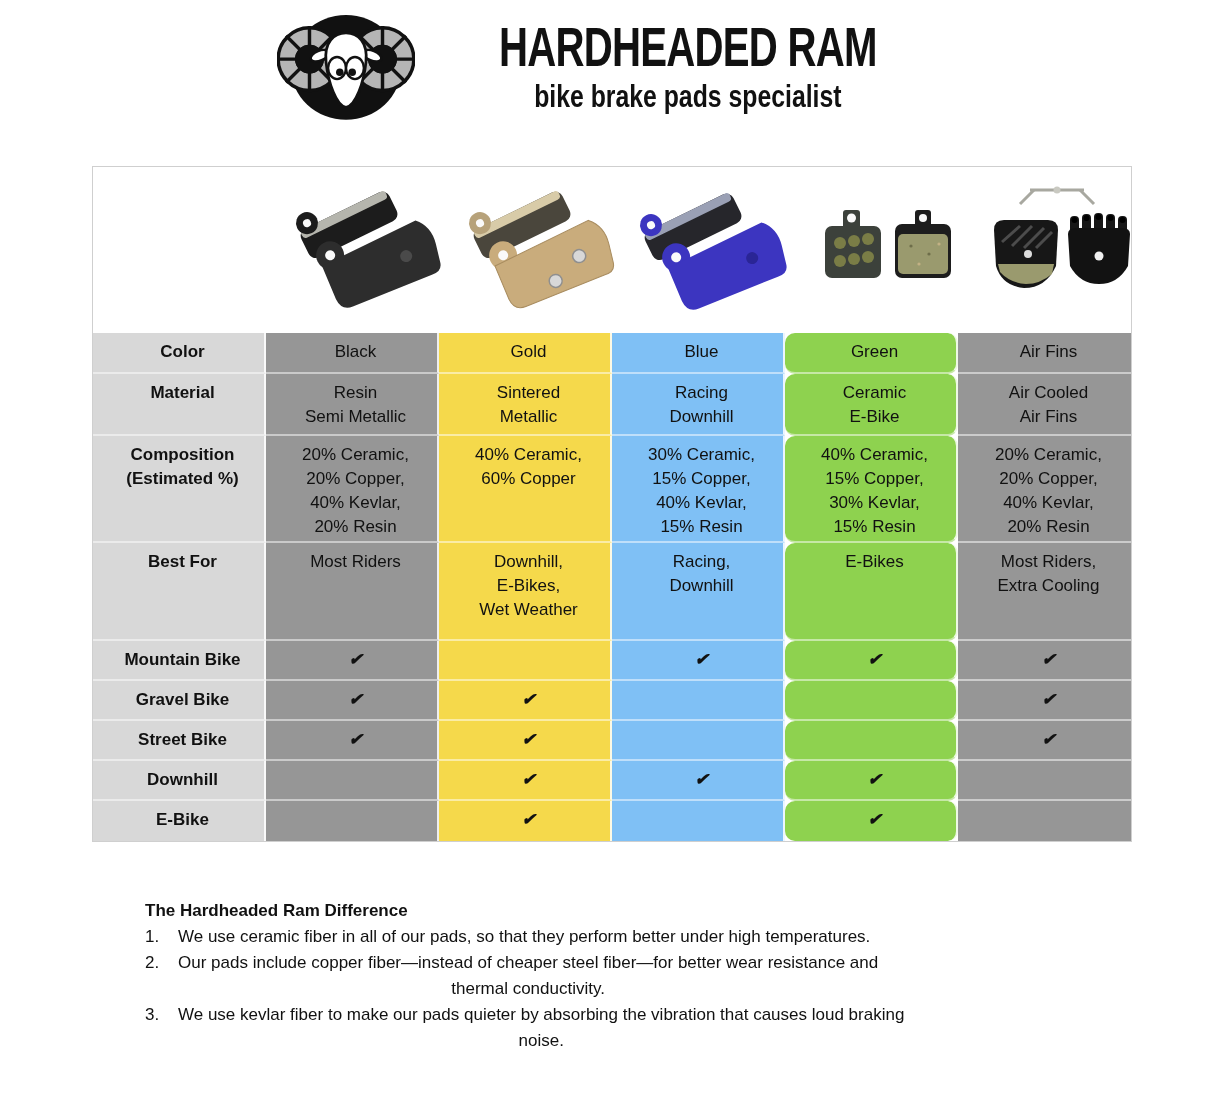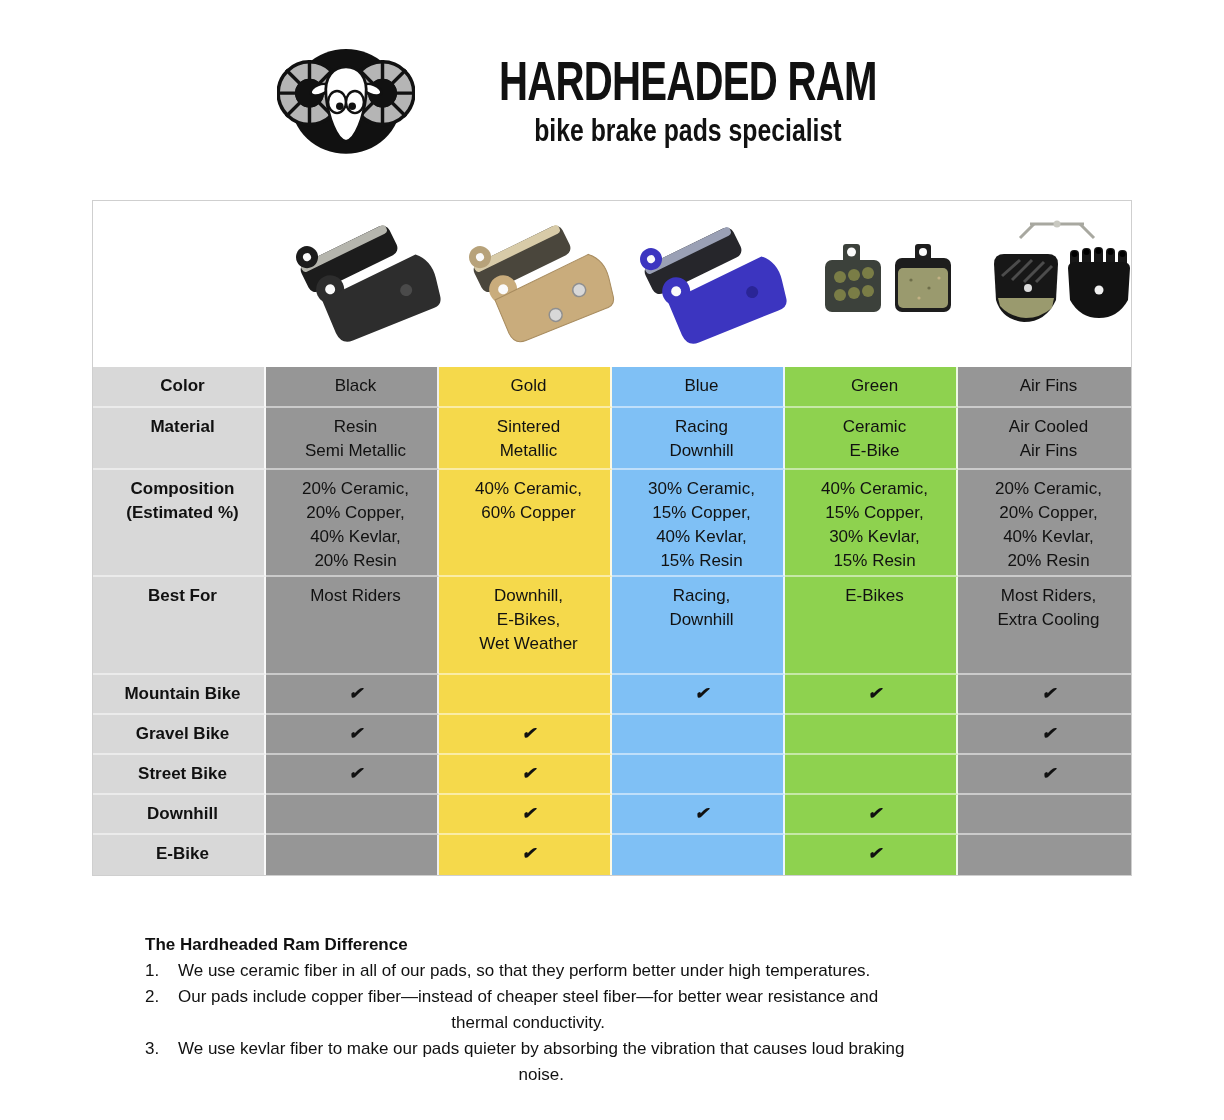--- a/index.html
+++ b/index.html
@@ -1,37 +1,37 @@
 <!DOCTYPE html>
 <html style="--label-col: #d8d8d8; --black-col: #969696; --gold-col: #f5d94b; --blue-col: #7fc0f5; --green-col: #8ed24f; --fins-col: #969696;"><head>
 <meta charset="utf-8">
 <style>
   html,body{margin:0;padding:0;background:#ffffff;}
   body{width:1224px;height:1120px;font-family:"Liberation Sans",sans-serif;color:#111;overflow:hidden;}
 
   
-  .brand{display:flex;justify-content:center;align-items:center;gap:14px;padding-top:34px;height:132px;}
+  .brand{display:flex;justify-content:center;align-items:center;gap:14px;height:132px;}
   .brand-text{text-align:center;}
   .brand-title{font-weight:800;font-size:55px;line-height:1;letter-spacing:-1px;transform:scaleX(.73);white-space:nowrap;}
   .brand-sub{font-weight:700;font-size:31px;line-height:1;margin-top:6px;transform:scaleX(.80);white-space:nowrap;}
 
   
   .table-wrap{margin:34px 0 0 92px;width:1038px;border:1px solid #cfcfcf;}
   table.cmp{border-collapse:separate;border-spacing:0;table-layout:fixed;width:1038px;}
   table.cmp td{box-sizing:border-box;border-right:2px solid rgba(255,255,255,.85);border-bottom:2px solid rgba(255,255,255,.5);
                font-size:17px;line-height:24px;vertical-align:top;padding:7px 6px 0 14px;text-align:center;}
   table.cmp tr td:last-child{border-right:none;}
   table.cmp tr:last-child td{border-bottom:none;}
 
   .r-img{height:157px;} .r-color{height:41px;} .r-material{height:62px;}
   .r-comp{height:107px;} .r-best{height:98px;} .r-feat{height:40px;}
 
   td.lbl{background:var(--label-col);font-weight:700;text-align:left;padding-left:12px;border-right-color:#ffffff;border-bottom-color:#ffffff;}
   td.c-black{background:var(--black-col);} td.c-gold{background:var(--gold-col);}
-  td.c-blue{background:var(--blue-col);}   td.c-green{background:var(--green-col);}
+  td.c-blue{background:var(--blue-col);}   td.c-green{background:var(--green-col);border-radius:10px;}
   td.c-fins{background:var(--fins-col);}
   td.photo{background:#ffffff;border-right:2px solid #dedede;border-bottom:2px solid #dedede;padding:0;vertical-align:middle;}
   td.check{vertical-align:middle;padding:0;font-weight:700;font-style:italic;font-size:20px;}
   .multiline{white-space:pre-line;}
 
   
   .notes{margin:56px 0 0 145px;width:960px;font-size:17px;line-height:26px;}
   .notes-heading{font-weight:700;}
   .note-item{display:flex;}
   .note-num{width:33px;flex:0 0 33px;}

